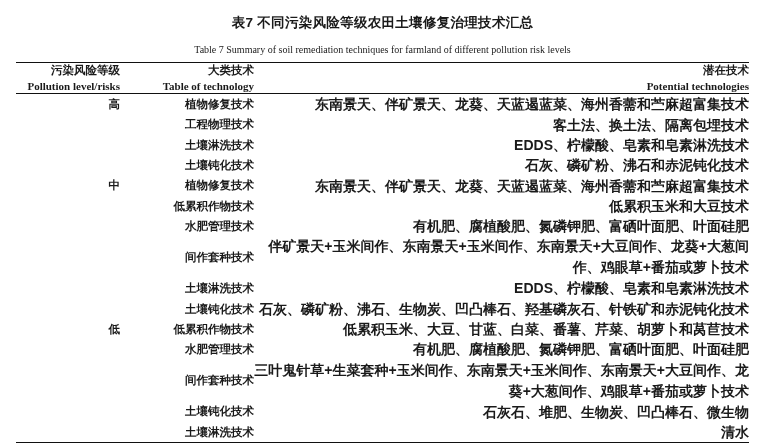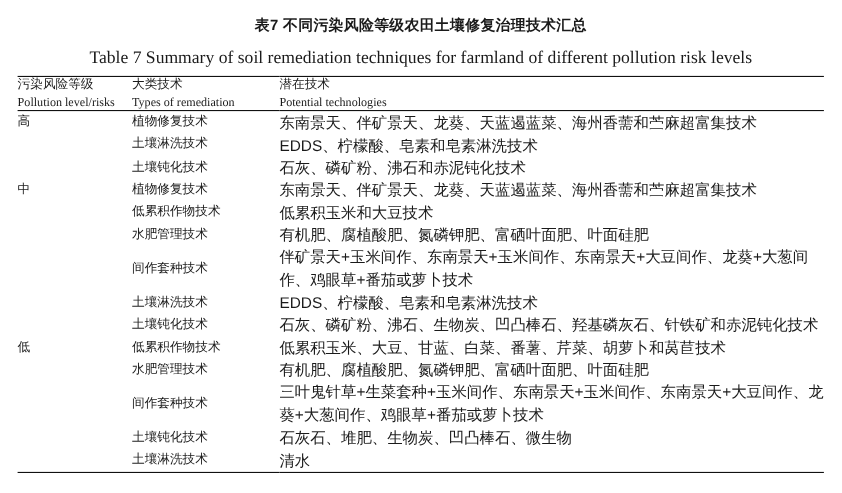--- a/index.html
+++ b/index.html
@@ -24,34 +24,35 @@
   .title-cn {
     text-align: center;
     font-size: 13.5px;
     font-weight: bold;
     letter-spacing: 0.3px;
     margin: 4px 0 5px 0;
     font-family: "Liberation Sans", "DejaVu Sans", sans-serif;
   }
   .title-en {
     text-align: center;
-    font-size: 16px;
+    font-size: 10px;
     margin: 12px 0 7px 0;
     font-family: "Liberation Serif", "DejaVu Serif", serif;
   }
   table.tbl {
     width: 733px;
     border-collapse: collapse;
     table-layout: fixed;
     font-size: 11px;
   }
   table.tbl td, table.tbl th {
     padding: 0;
     vertical-align: middle;
-    text-align: left;
+    text-align: right;
+    font-weight: bold;
   }
   .rule-top td {
     border-top: 1.4px solid #111;
   }
   .rule-mid td {
     border-top: 0.9px solid #111;
   }
   .rule-bottom td {
     border-bottom: 1.4px solid #111;
   }
@@ -114,36 +115,41 @@
       <col class="col-pot">
     </colgroup>
     <thead>
       <tr class="hdr rule-top">
         <td>
           <span class="cn">污染风险等级</span>
           <span class="en">Pollution level/risks</span>
         </td>
         <td>
           <span class="cn">大类技术</span>
-          <span class="en">Types of remediation</span>
+          <span class="en">Table of technology</span>
         </td>
         <td>
           <span class="cn">潜在技术</span>
           <span class="en">Potential technologies</span>
         </td>
       </tr>
     </thead>
     <tbody>
       <tr class="rule-mid">
         <td class="risk">高</td>
         <td class="type">植物修复技术</td>
         <td class="pot">东南景天、伴矿景天、龙葵、天蓝遏蓝菜、海州香薷和苎麻超富集技术</td>
       </tr>
       <tr>
         <td class="risk"></td>
+        <td class="type">工程物理技术</td>
+        <td class="pot">客土法、换土法、隔离包埋技术</td>
+      </tr>
+      <tr>
+        <td class="risk"></td>
         <td class="type">土壤淋洗技术</td>
         <td class="pot">EDDS、柠檬酸、皂素和皂素淋洗技术</td>
       </tr>
       <tr>
         <td class="risk"></td>
         <td class="type">土壤钝化技术</td>
         <td class="pot">石灰、磷矿粉、沸石和赤泥钝化技术</td>
       </tr>
       <tr>
         <td class="risk">中</td>

